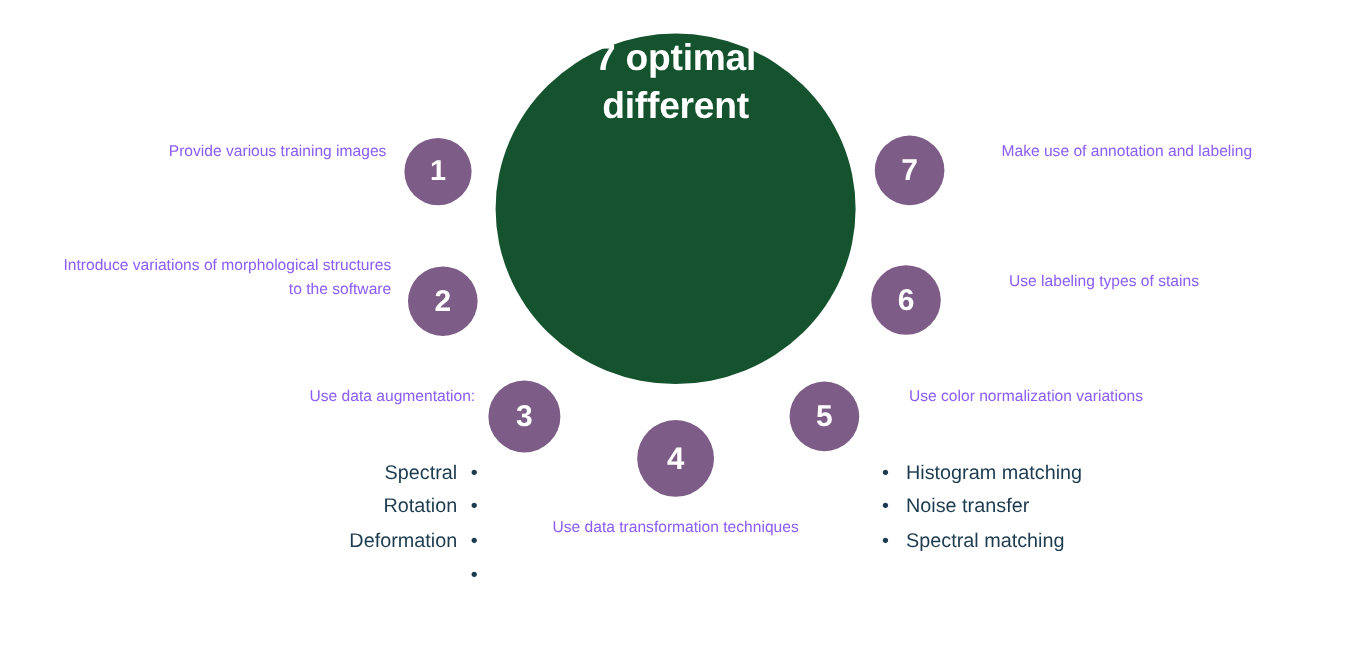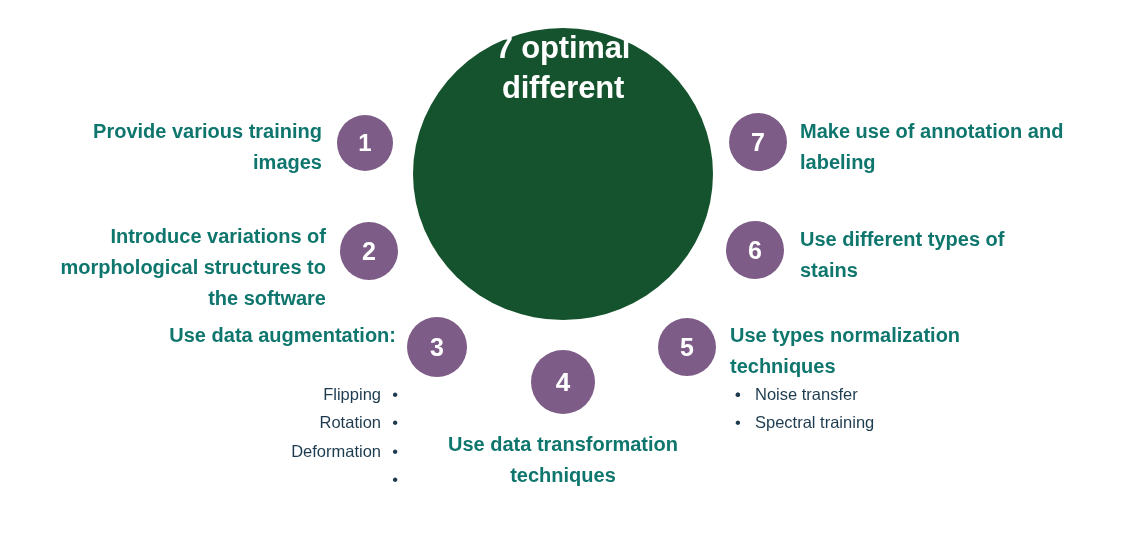--- a/index.html
+++ b/index.html
@@ -59,31 +59,31 @@
   .b2 { left: 340px; top: 222px; width: 58px; height: 58px; }
   .b3 { left: 407px; top: 317px; width: 60px; height: 60px; }
   .b4 { left: 531px; top: 350px; width: 64px; height: 64px; font-size: 26px; }
   .b5 { left: 658px; top: 318px; width: 58px; height: 58px; }
   .b6 { left: 726px; top: 221px; width: 58px; height: 58px; }
   .b7 { left: 729px; top: 113px; width: 58px; height: 58px; }
 
   
   .label {
     position: absolute;
-    color: #0f766e;
-    font-weight: bold;
-    font-size: 20px;
+    color: #8b5cf6;
+    font-weight: normal;
+    font-size: 13px;
     line-height: 1.55;
   }
   .label.right-aligned { text-align: right; }
-  .label.left-aligned  { text-align: left; }
+  .label.left-aligned  { text-align: center; }
   .label.center-aligned{ text-align: center; }
 
   .t1 { left: 60px;  top: 116px; width: 262px; }
-  .t2 { left: 50px;  top: 221px; width: 276px; }
+  .t2 { left: 50px;  top: 211px; width: 276px; }
   .t3 { left: 140px; top: 320px; width: 256px; }
   .t4 { left: 437px; top: 429px; width: 252px; }
   .t5 { left: 730px; top: 320px; width: 250px; }
   .t6 { left: 800px; top: 224px; width: 240px; }
   .t7 { left: 800px; top: 116px; width: 278px; }
 
   
   .sublist {
     position: absolute;
     color: #1d3b4f;
@@ -149,29 +149,29 @@
     <span>6</span>
   </div>
   <div class="bubble b7">
     <span>7</span>
   </div>
 
   <div class="label right-aligned t1">Provide various training images</div>
   <div class="label right-aligned t2">Introduce variations of morphological structures to the software</div>
   <div class="label center-aligned t4">Use data transformation techniques</div>
   <div class="label right-aligned t3">Use data augmentation:</div>
-  <div class="label left-aligned t5">Use types normalization techniques</div>
-  <div class="label left-aligned t6">Use different types of stains</div>
+  <div class="label left-aligned t5">Use color normalization variations</div>
+  <div class="label left-aligned t6">Use labeling types of stains</div>
   <div class="label left-aligned t7">Make use of annotation and labeling</div>
 
   <ul class="sublist sublist-left" id="sublist-step-3">
-      <li><span class="dot">•</span><span>Flipping</span></li>
+      <li><span class="dot">•</span><span>Spectral</span></li>
       <li><span class="dot">•</span><span>Rotation</span></li>
       <li><span class="dot">•</span><span>Deformation</span></li>
       <li><span class="dot">•</span></li>
     </ul>
   <ul class="sublist sublist-right" id="sublist-step-5">
-      <li><span class="dot">•</span></li>
+      <li><span class="dot">•</span><span>Histogram matching</span></li>
       <li><span class="dot">•</span><span>Noise transfer</span></li>
-      <li><span class="dot">•</span><span>Spectral training</span></li>
+      <li><span class="dot">•</span><span>Spectral matching</span></li>
     </ul>
 
 </div>
 
 </body></html>

